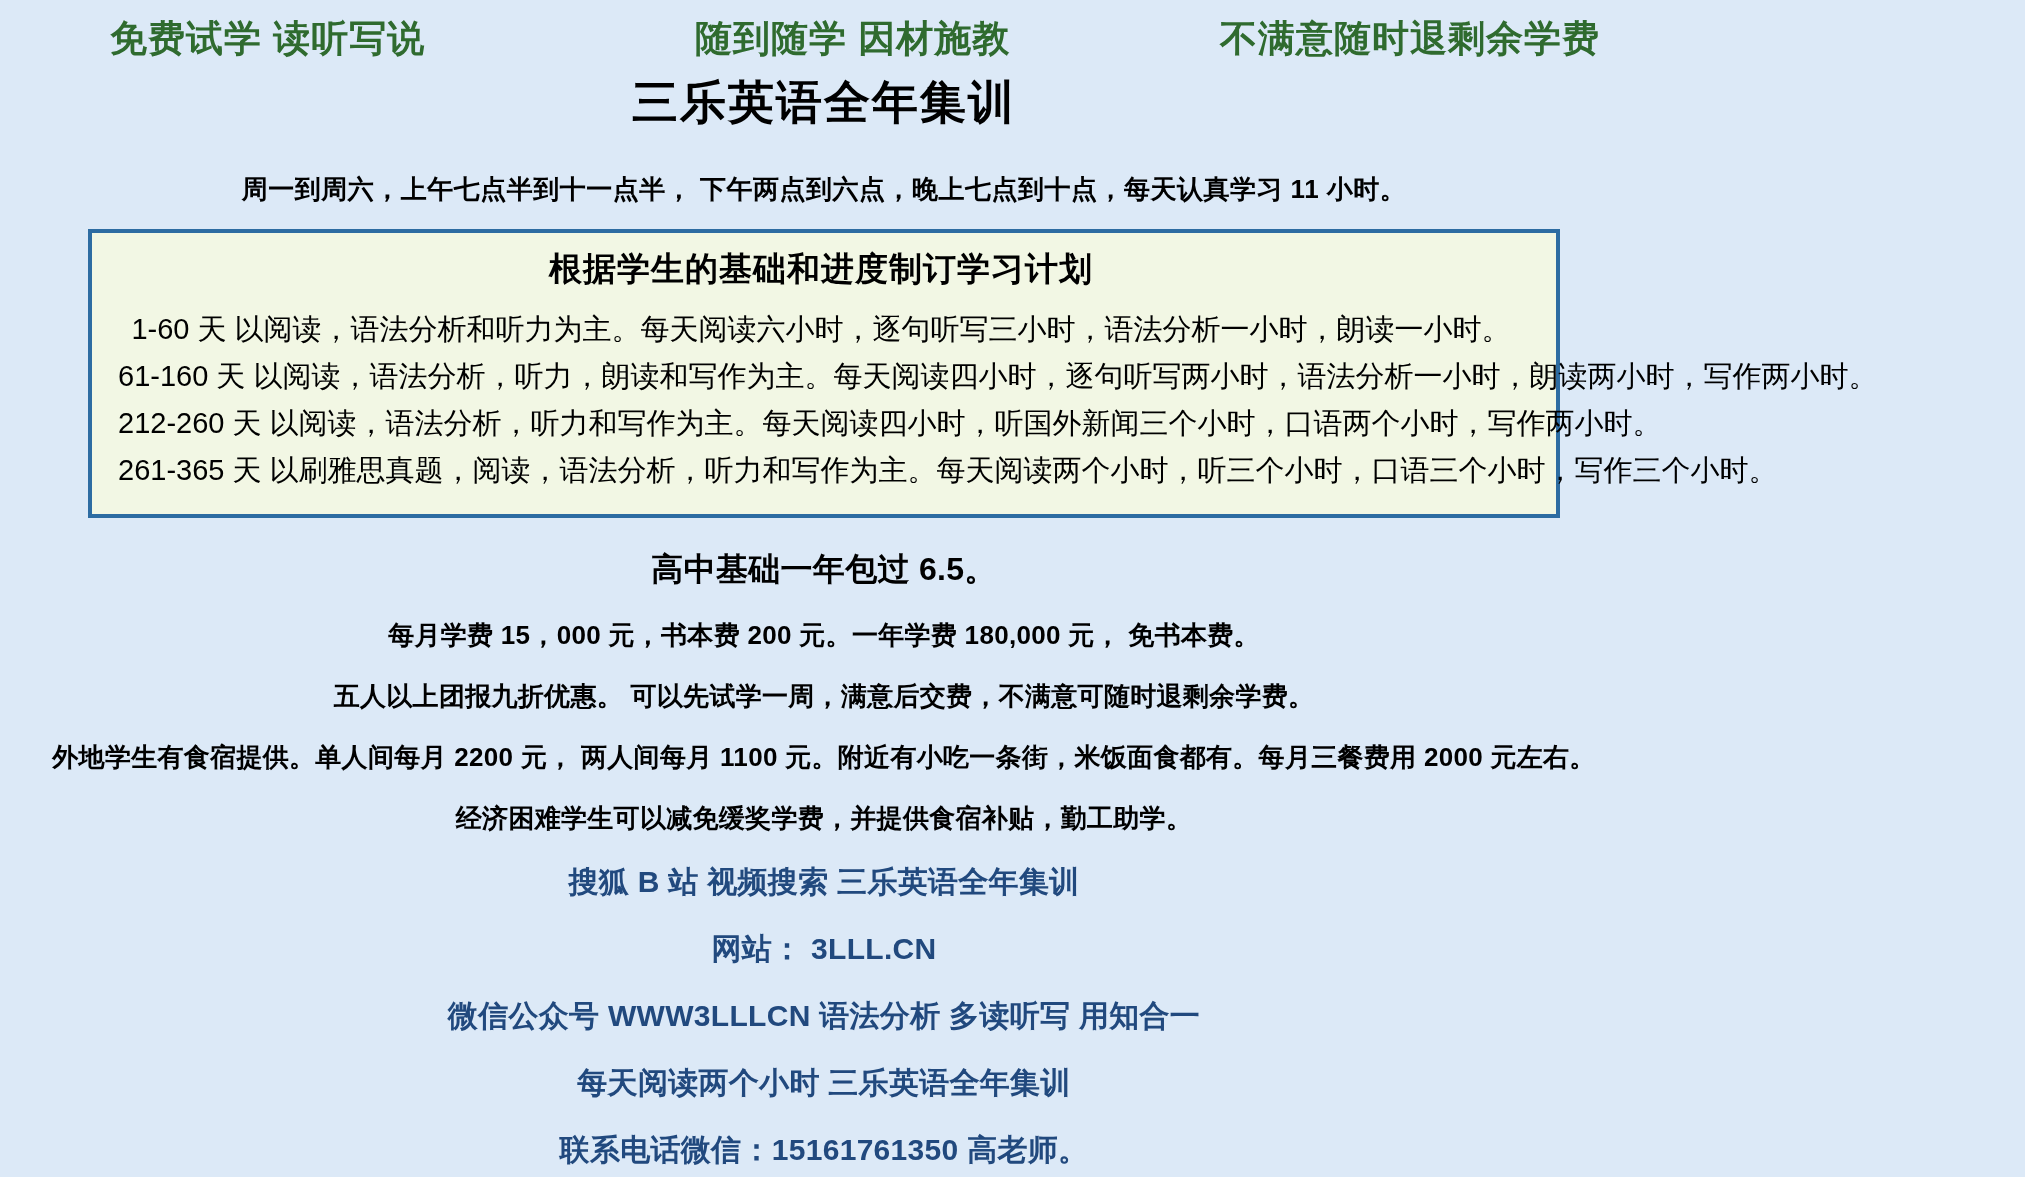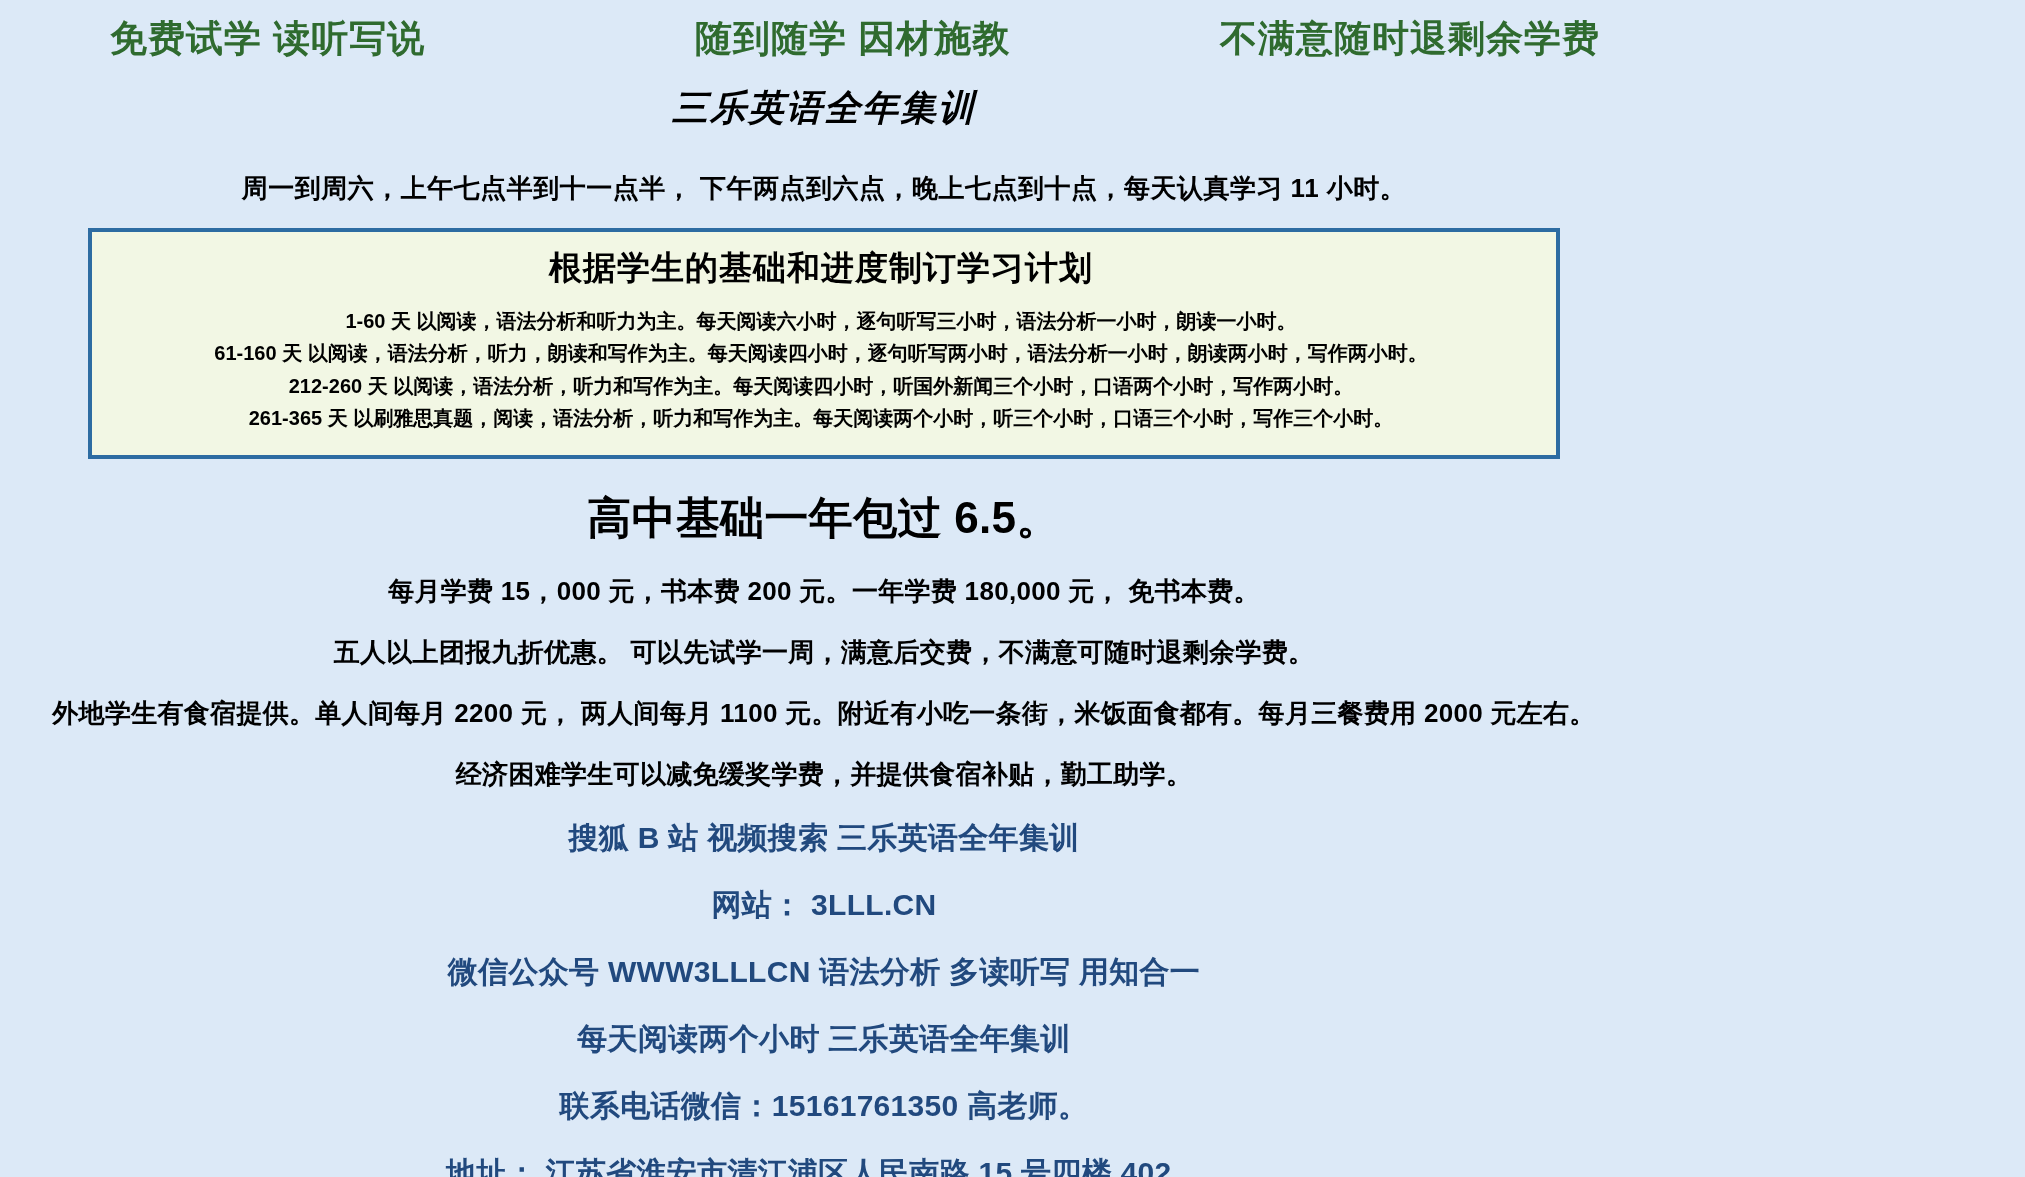--- a/index.html
+++ b/index.html
@@ -30,25 +30,24 @@
   .slogan {
     color: #2f6b2f;
     font-size: 37px;
     font-weight: bold;
     letter-spacing: 1px;
     white-space: nowrap;
   }
   .slogan.mid { margin-left: 60px; }
   .main-title {
     text-align: center;
-    font-size: 36px;
+    font-size: 46px;
     font-weight: bold;
-    margin-top: 20px;
+    margin-top: 8px;
     letter-spacing: 2px;
-    font-style: italic;
   }
   .schedule-line {
     text-align: center;
     font-size: 26px;
     font-weight: bold;
     margin-top: 38px;
     letter-spacing: 0.5px;
   }
   .plan-box {
     margin: 22px 88px 0 88px;
@@ -58,35 +57,35 @@
     box-sizing: border-box;
   }
   .plan-title {
     text-align: center;
     font-size: 33px;
     font-weight: bold;
     margin-bottom: 14px;
     letter-spacing: 1px;
   }
   .plan-line {
-    font-size: 20px;
-    font-weight: bold;
+    font-size: 29px;
+    font-weight: normal;
     line-height: 1.62;
     text-align: center;
     white-space: nowrap;
   }
   .body-line {
     text-align: center;
     font-size: 26px;
     font-weight: bold;
     margin-top: 26px;
     letter-spacing: 0.3px;
   }
   .body-line.big {
-    font-size: 44px;
+    font-size: 32px;
     margin-top: 30px;
   }
   .contact-line {
     text-align: center;
     font-size: 30px;
     font-weight: bold;
     color: #21497e;
     margin-top: 26px;
     letter-spacing: 0.3px;
   }

